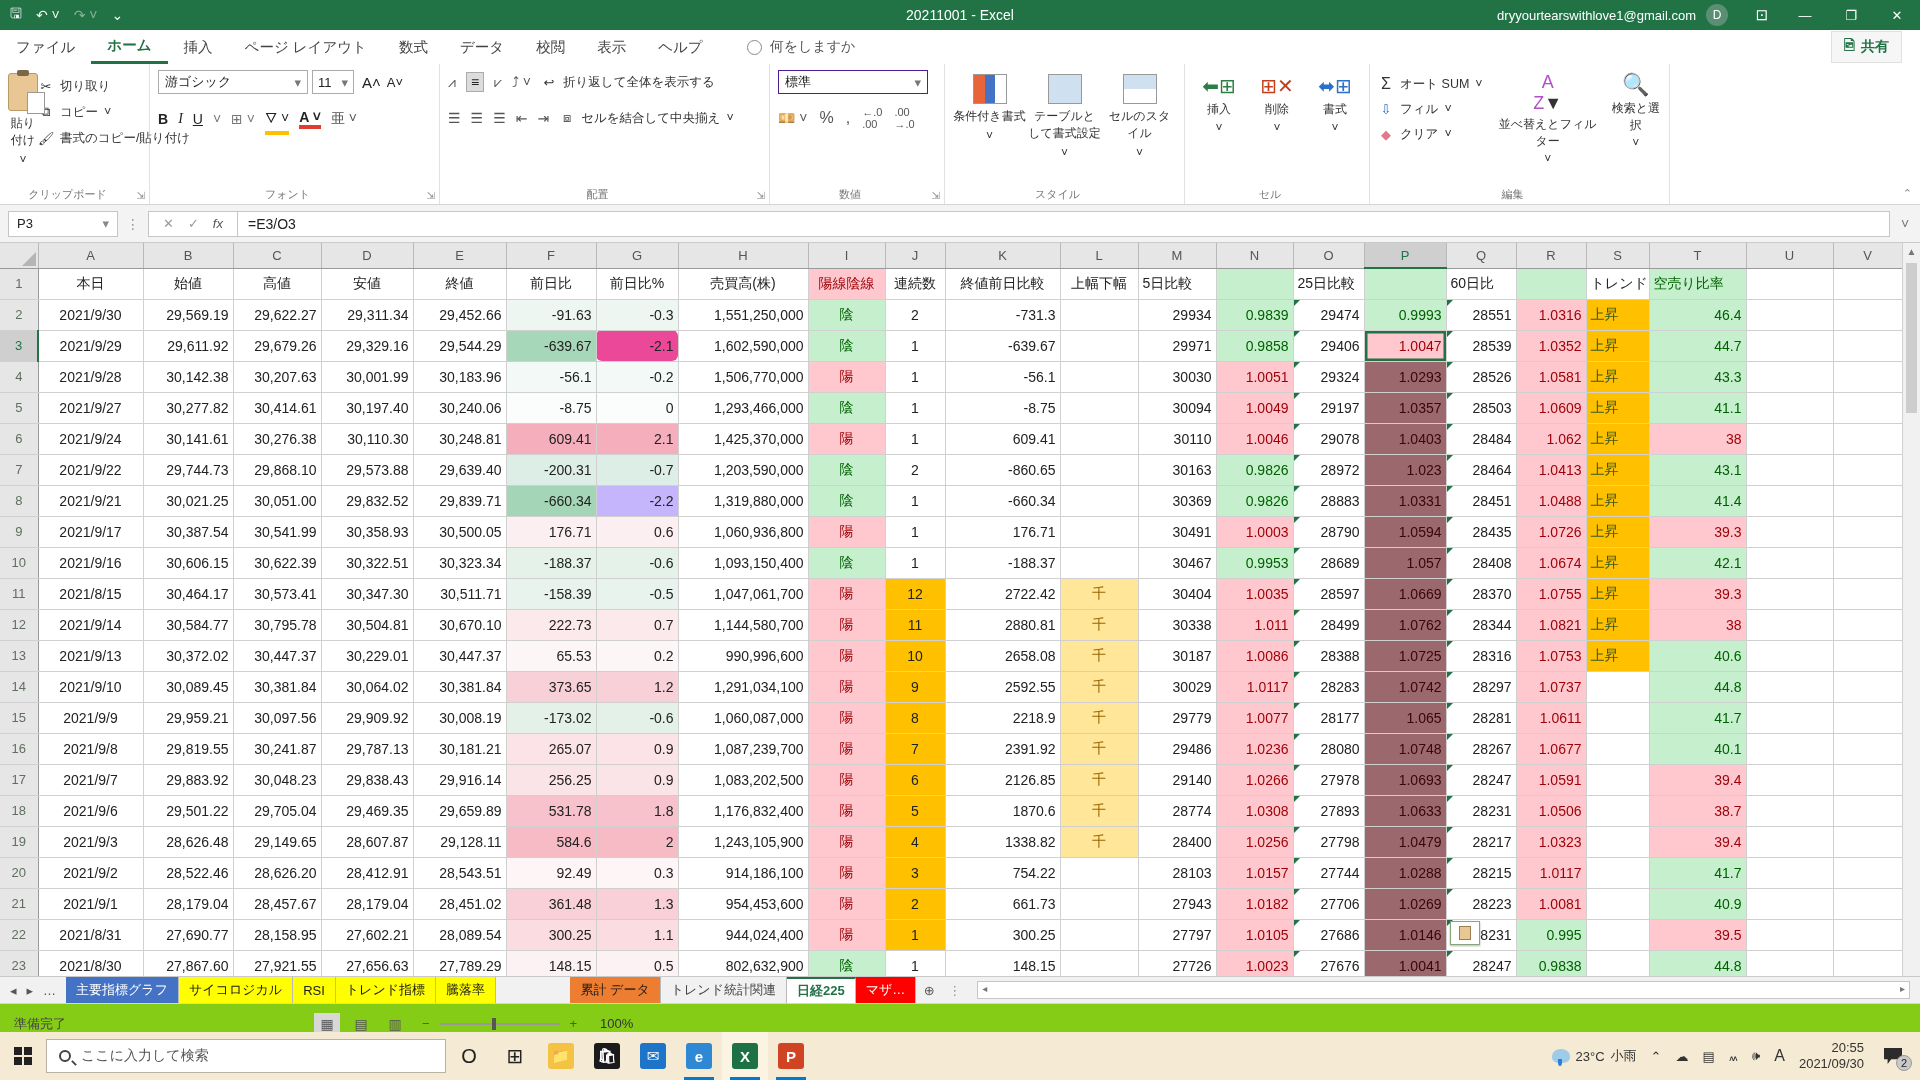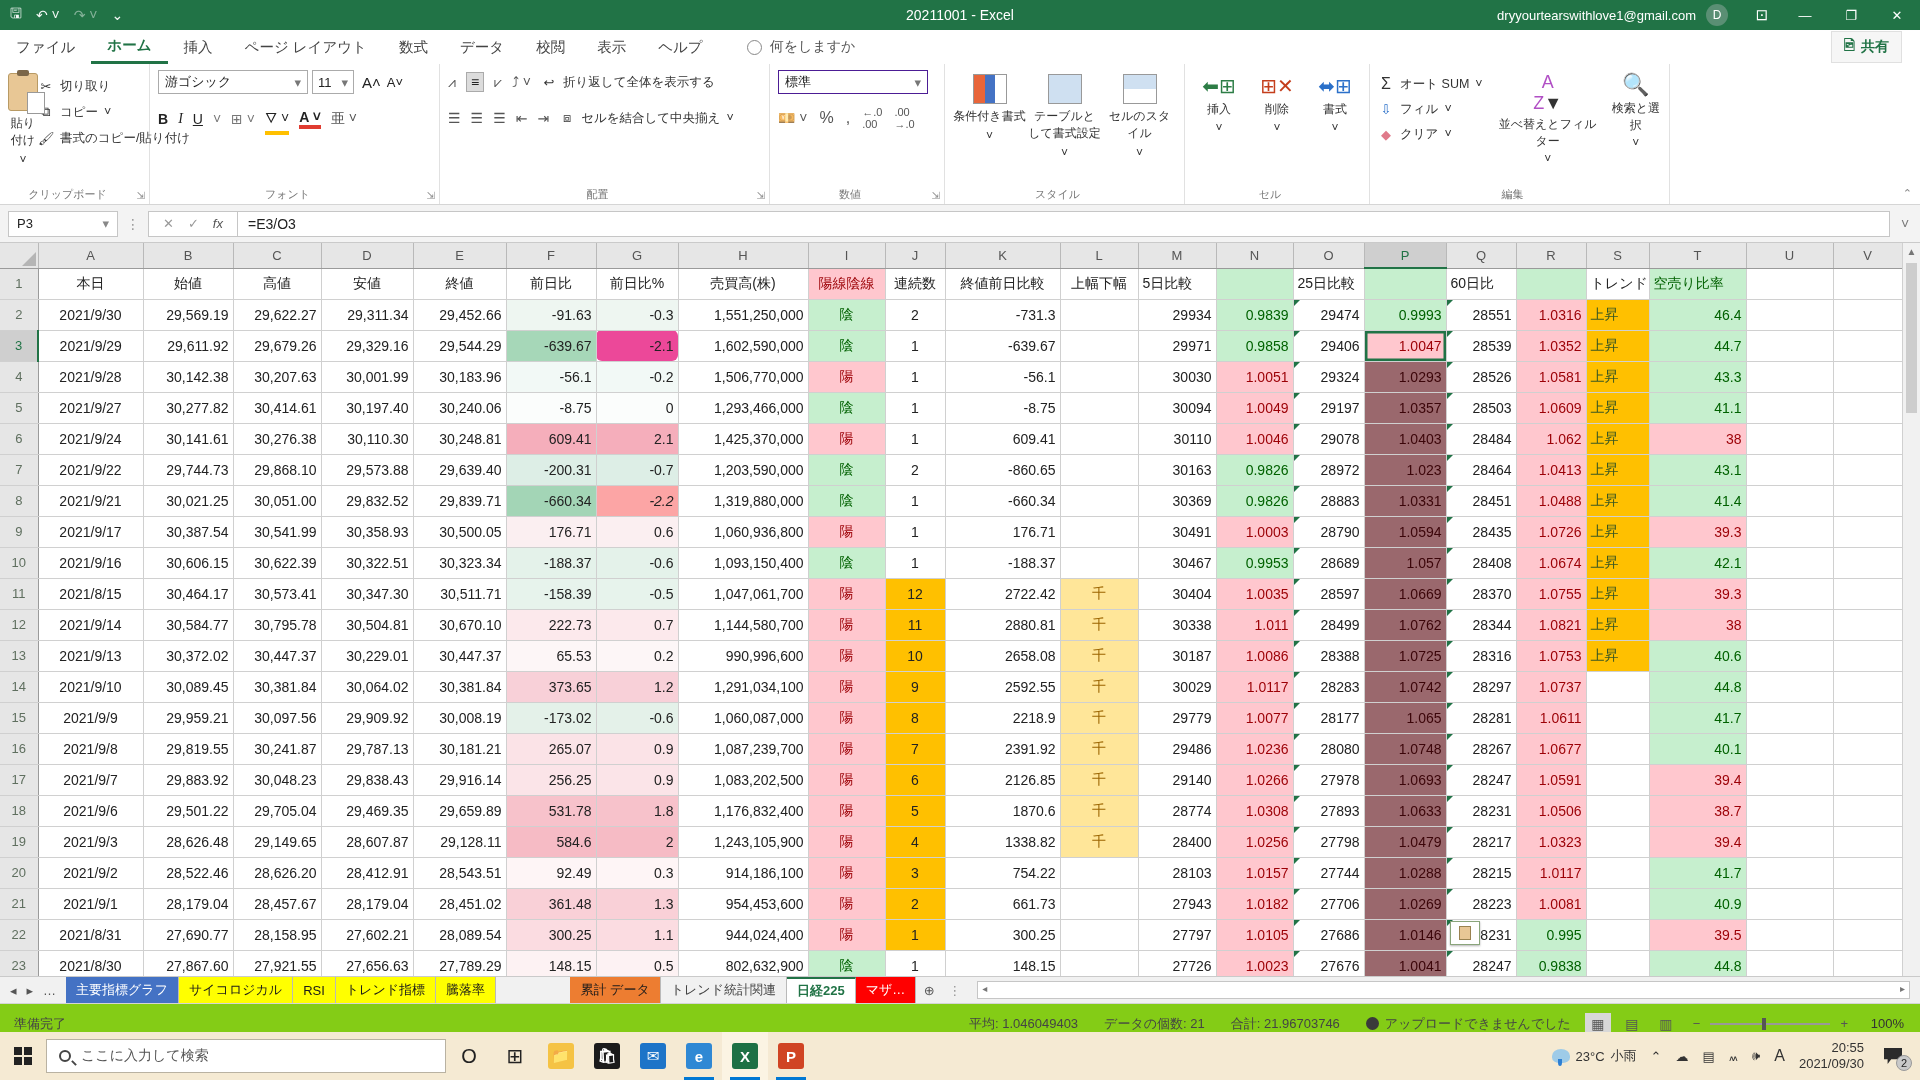--- a/index.html
+++ b/index.html
@@ -596,21 +596,21 @@
           <td class="c"></td>
         </tr>
         <tr>
           <td class="rowhdr">8</td>
           <td class="c ctr">2021/9/21</td>
           <td class="c r">30,021.25</td>
           <td class="c r">30,051.00</td>
           <td class="c r">29,832.52</td>
           <td class="c r">29,839.71</td>
           <td class="c r" style="background: rgb(163, 213, 182);">-660.34</td>
-          <td class="c r" style="background: #fca5a5; font-style: italic;">-2.2</td>
+          <td class="c r" style="background: #c4b5fd;">-2.2</td>
           <td class="c r">1,319,880,000</td>
           <td class="c ctr green">陰</td>
           <td class="c ctr">1</td>
           <td class="c r">-660.34</td>
           <td class="c ctr"></td>
           <td class="c r">30369</td>
           <td class="c r green">0.9826</td>
           <td class="c r tri">28883</td>
           <td class="c r pink pdark">1.0331</td>
           <td class="c r tri">28451</td>
@@ -1024,29 +1024,20 @@
       <div class="stab active" style="background: rgb(255, 255, 255); color: rgb(33, 115, 70);">日経225</div>
       <div class="stab" style="background: rgb(255, 0, 0); color: rgb(255, 255, 255);">マザ…</div>
     </div>
   <div class="addsheet">⊕</div>
   <span style="display:flex;align-items:center;color:#999;margin:0 6px;">⋮</span>
   <div class="hscroll"></div>
 </div>
 
 <div class="statusbar">
   <span class="ready">準備完了</span>
-  <div class="aggs">
-    <span>平均: 1.046049403</span>
-    <span>データの個数: 21</span>
-    <span>合計: 21.96703746</span>
-    <span class="upload">
-      <span class="dot"></span>
-      <span>アップロードできませんでした</span>
-    </span>
-  </div>
   <div class="views">
     <span class="viewbtn sel">▦</span>
     <span class="viewbtn">▤</span>
     <span class="viewbtn">▥</span>
   </div>
   <div class="zoomctl">
     <span>−</span>
     <span class="ztrack">
         <span class="zthumb"></span>
       </span>

